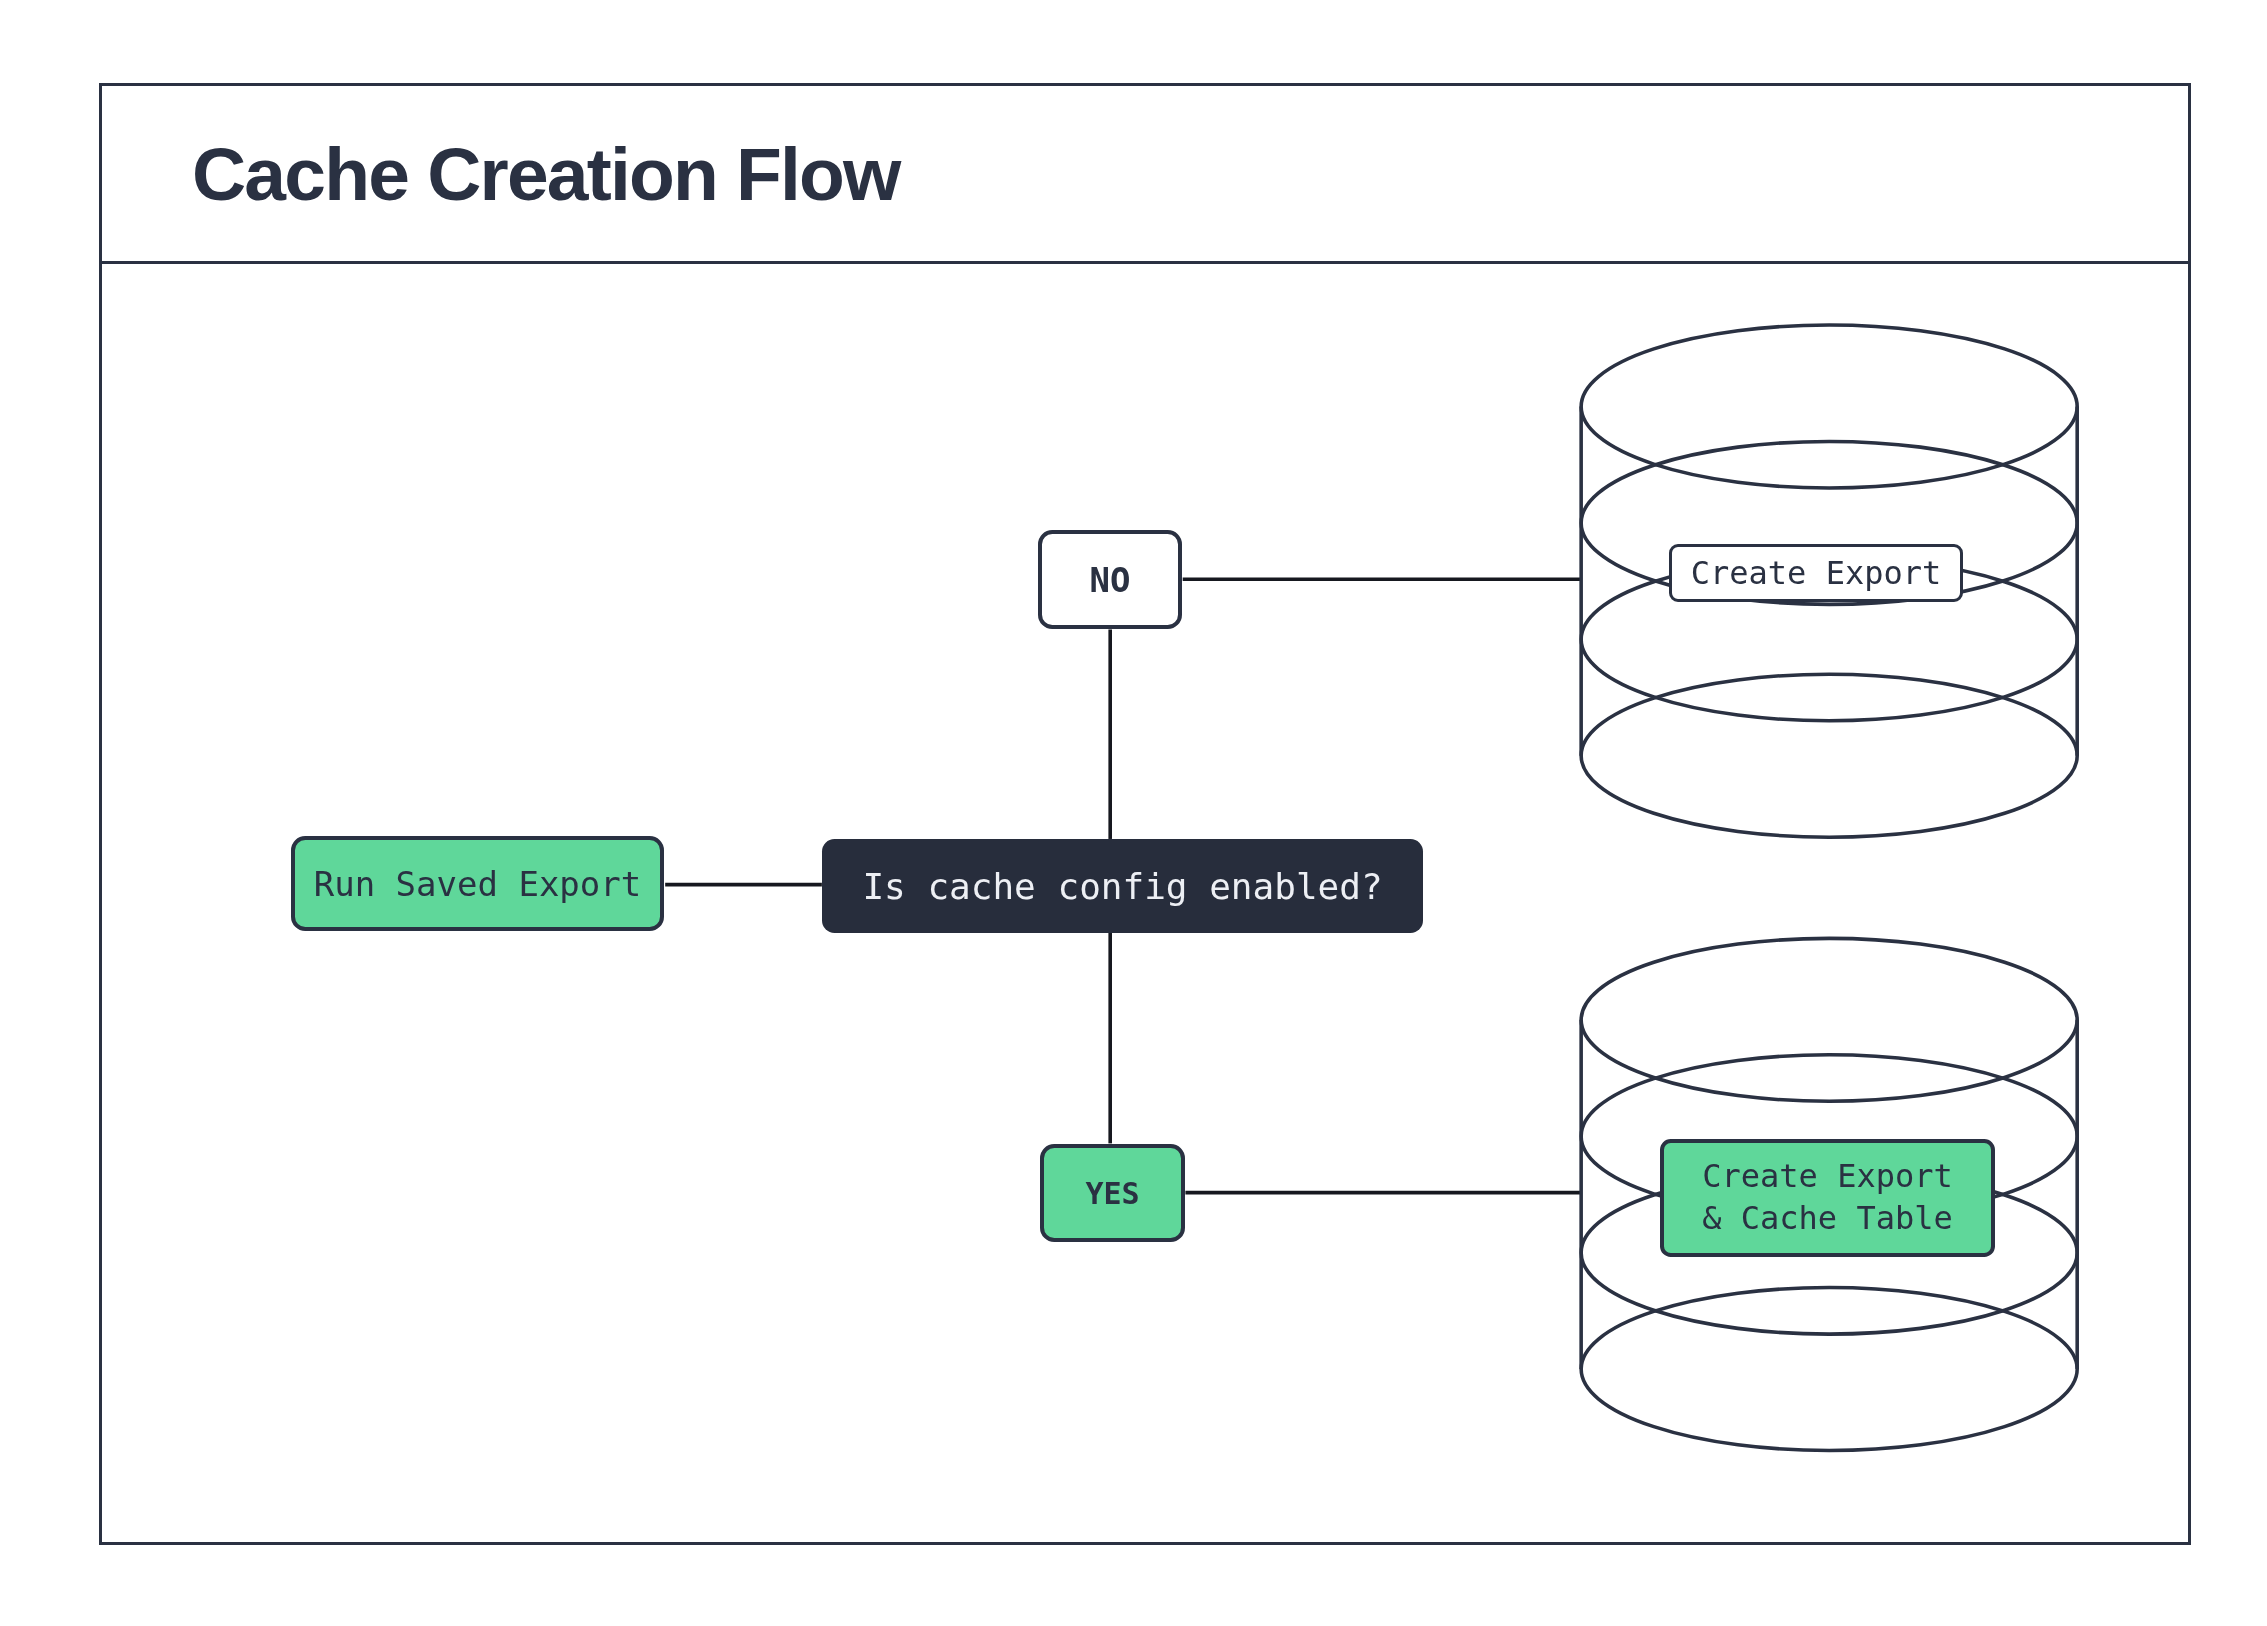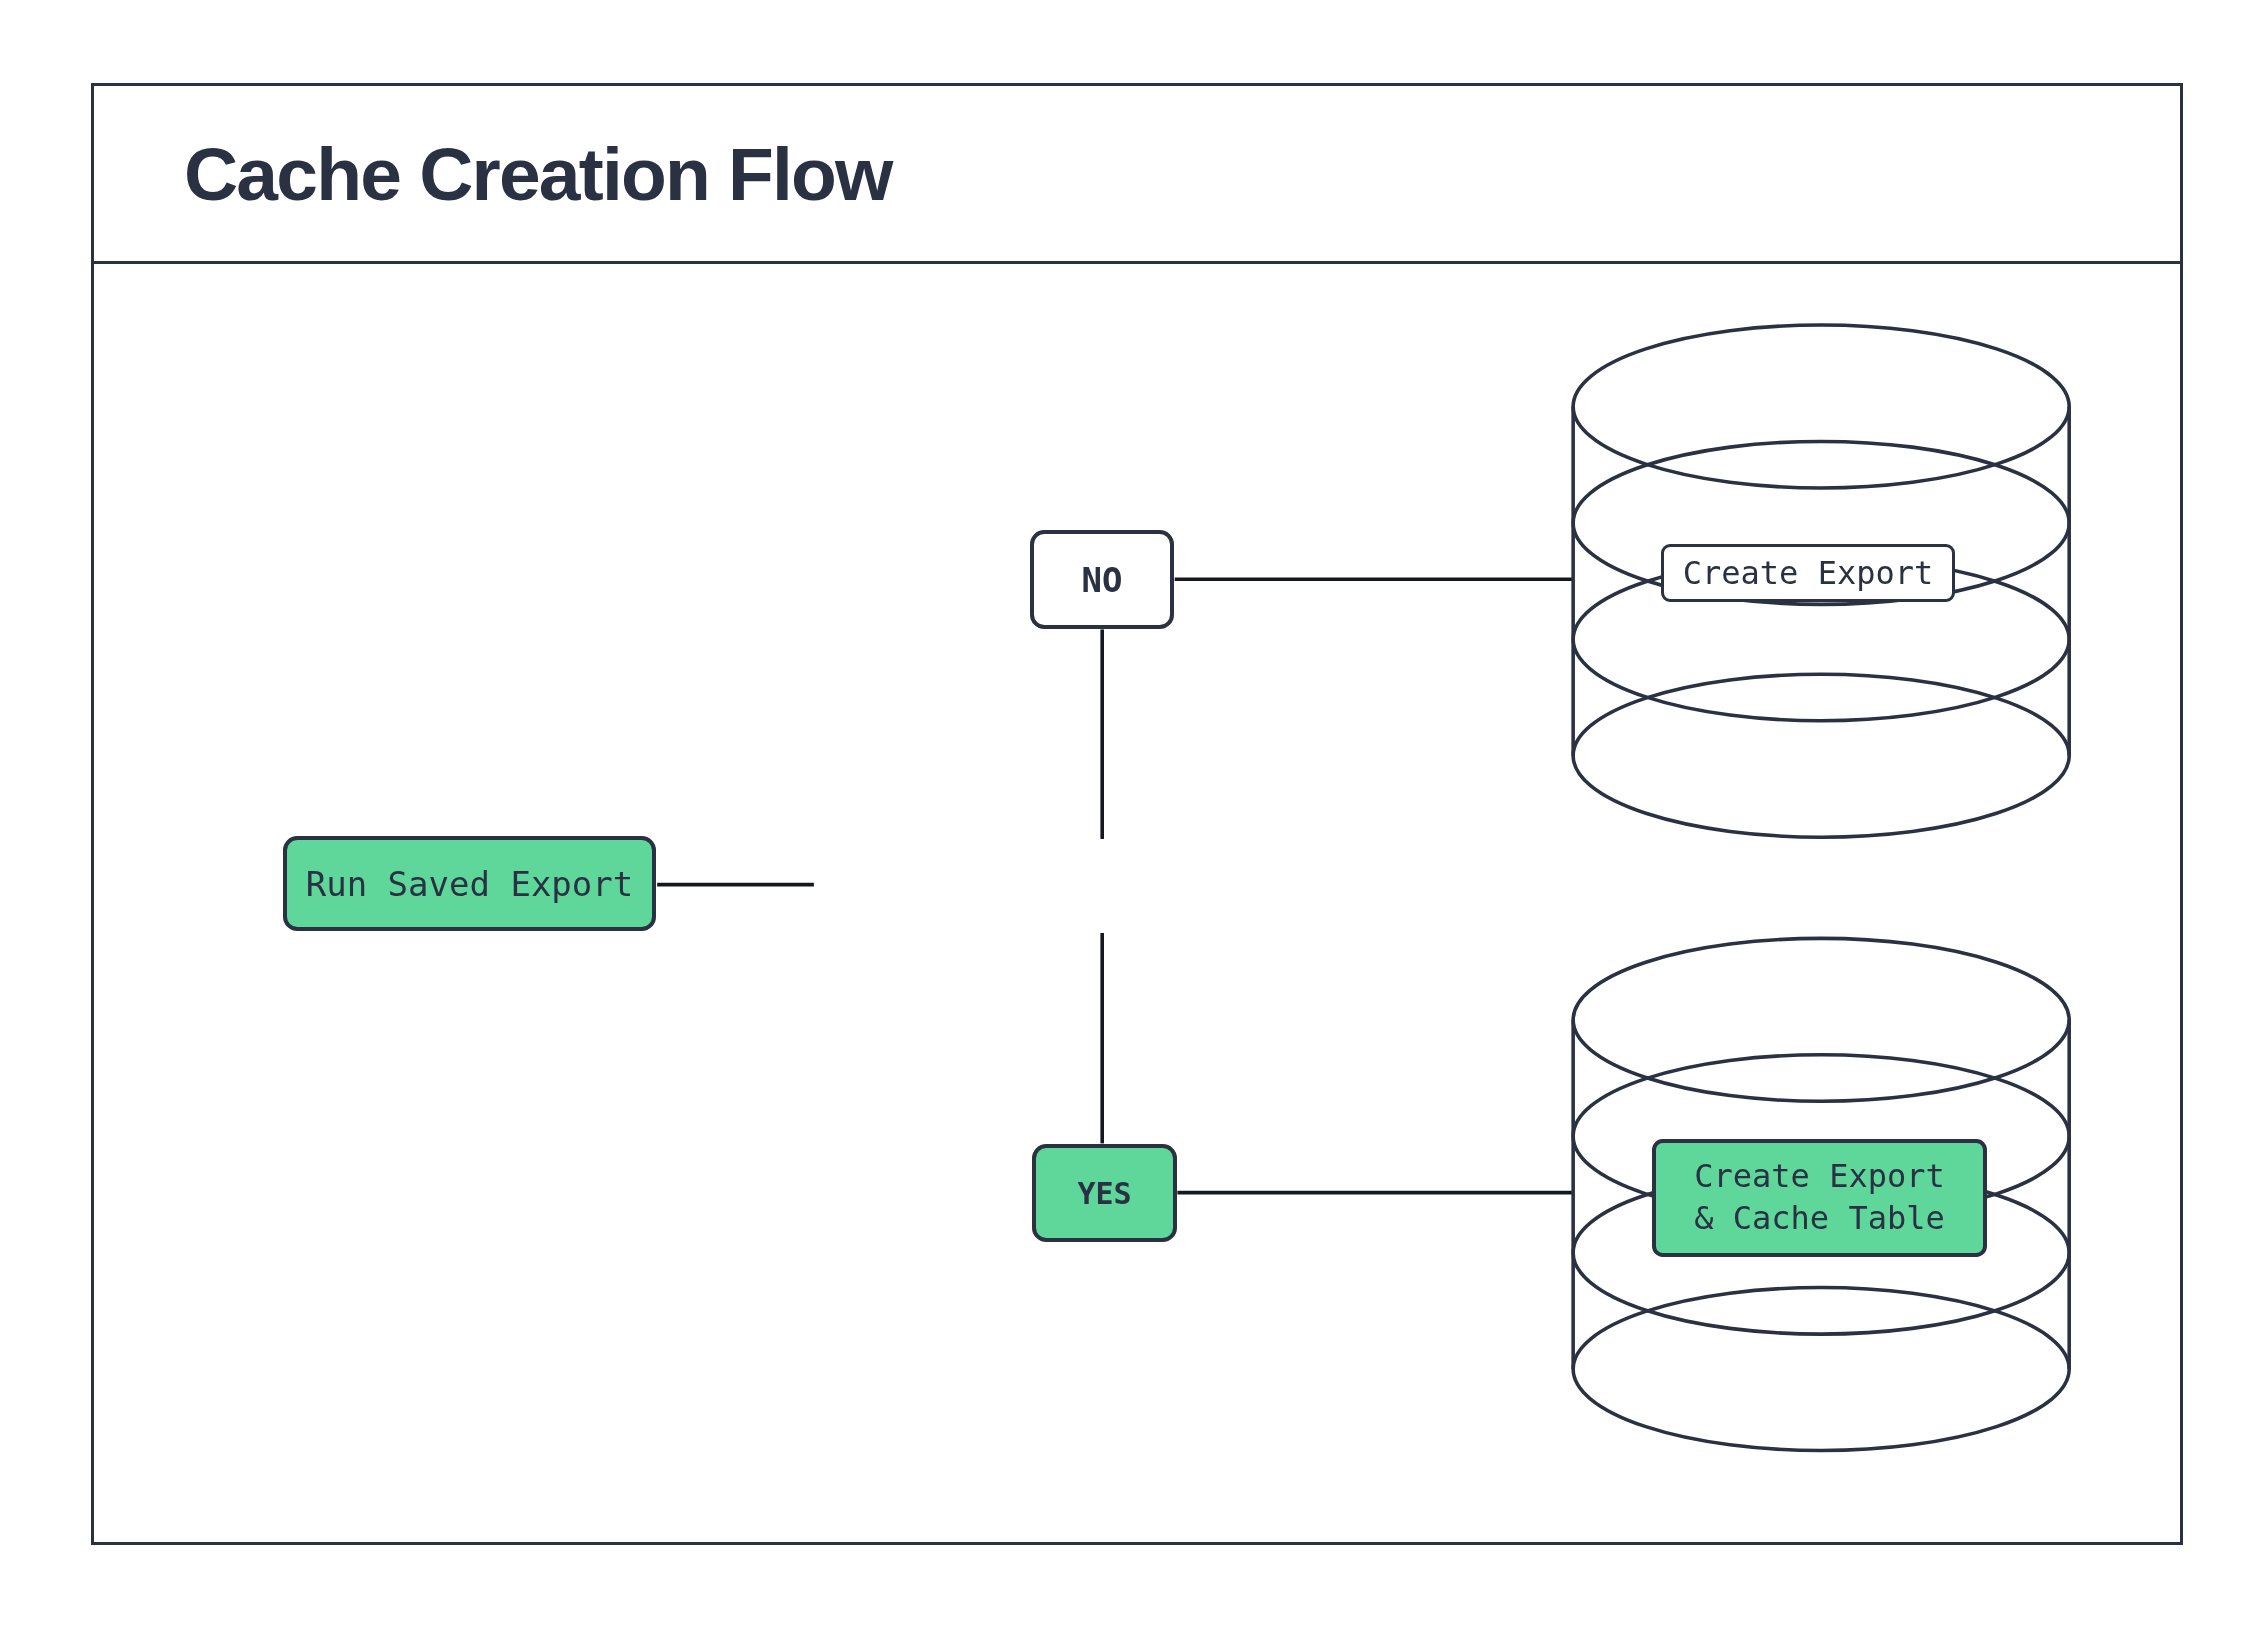--- a/index.html
+++ b/index.html
@@ -32,21 +32,21 @@
   }
   .page-title{
     margin-left:90px;
     font-family:"Liberation Sans", sans-serif;
     font-weight:bold;
     font-size:75px;
     letter-spacing:-1.8px;
     color:var(--navy);
     white-space:nowrap;
   }
-  .canvas{position:absolute;left:4px;top:0;width:1980px;height:1626px;}
+  .canvas{position:absolute;left:12px;top:0;width:1980px;height:1626px;}
   svg.diagram-lines{position:absolute;left:0;top:0;width:2268px;height:1626px;}
   .connector{stroke:var(--line);stroke-width:4;fill:none;}
   .cyl{stroke:var(--navy);stroke-width:4;fill:none;}
   .node{
     position:absolute;
     display:flex;align-items:center;justify-content:center;
     text-align:center;
     color:var(--navy);
     white-space:nowrap;
   }
@@ -121,20 +121,23 @@
       <ellipse class="cyl" cx="2029" cy="1269" rx="277" ry="91"></ellipse>
       <ellipse class="cyl" cx="2029" cy="1399" rx="277" ry="91"></ellipse>
       <ellipse class="cyl" cx="2029" cy="1529" rx="277" ry="91"></ellipse>
     </g>
   </svg>
 
   <div class="node node-green node-run">
     <span>Run Saved Export</span>
   </div>
 
+  <div class="node node-dark node-decision">
+    <span>Is cache config enabled?</span>
+  </div>
 
   <div class="node node-white node-no">
     <span>NO</span>
   </div>
 
   <div class="node node-green node-yes">
     <span>YES</span>
   </div>
 
   <div class="node cyl-label-white">

